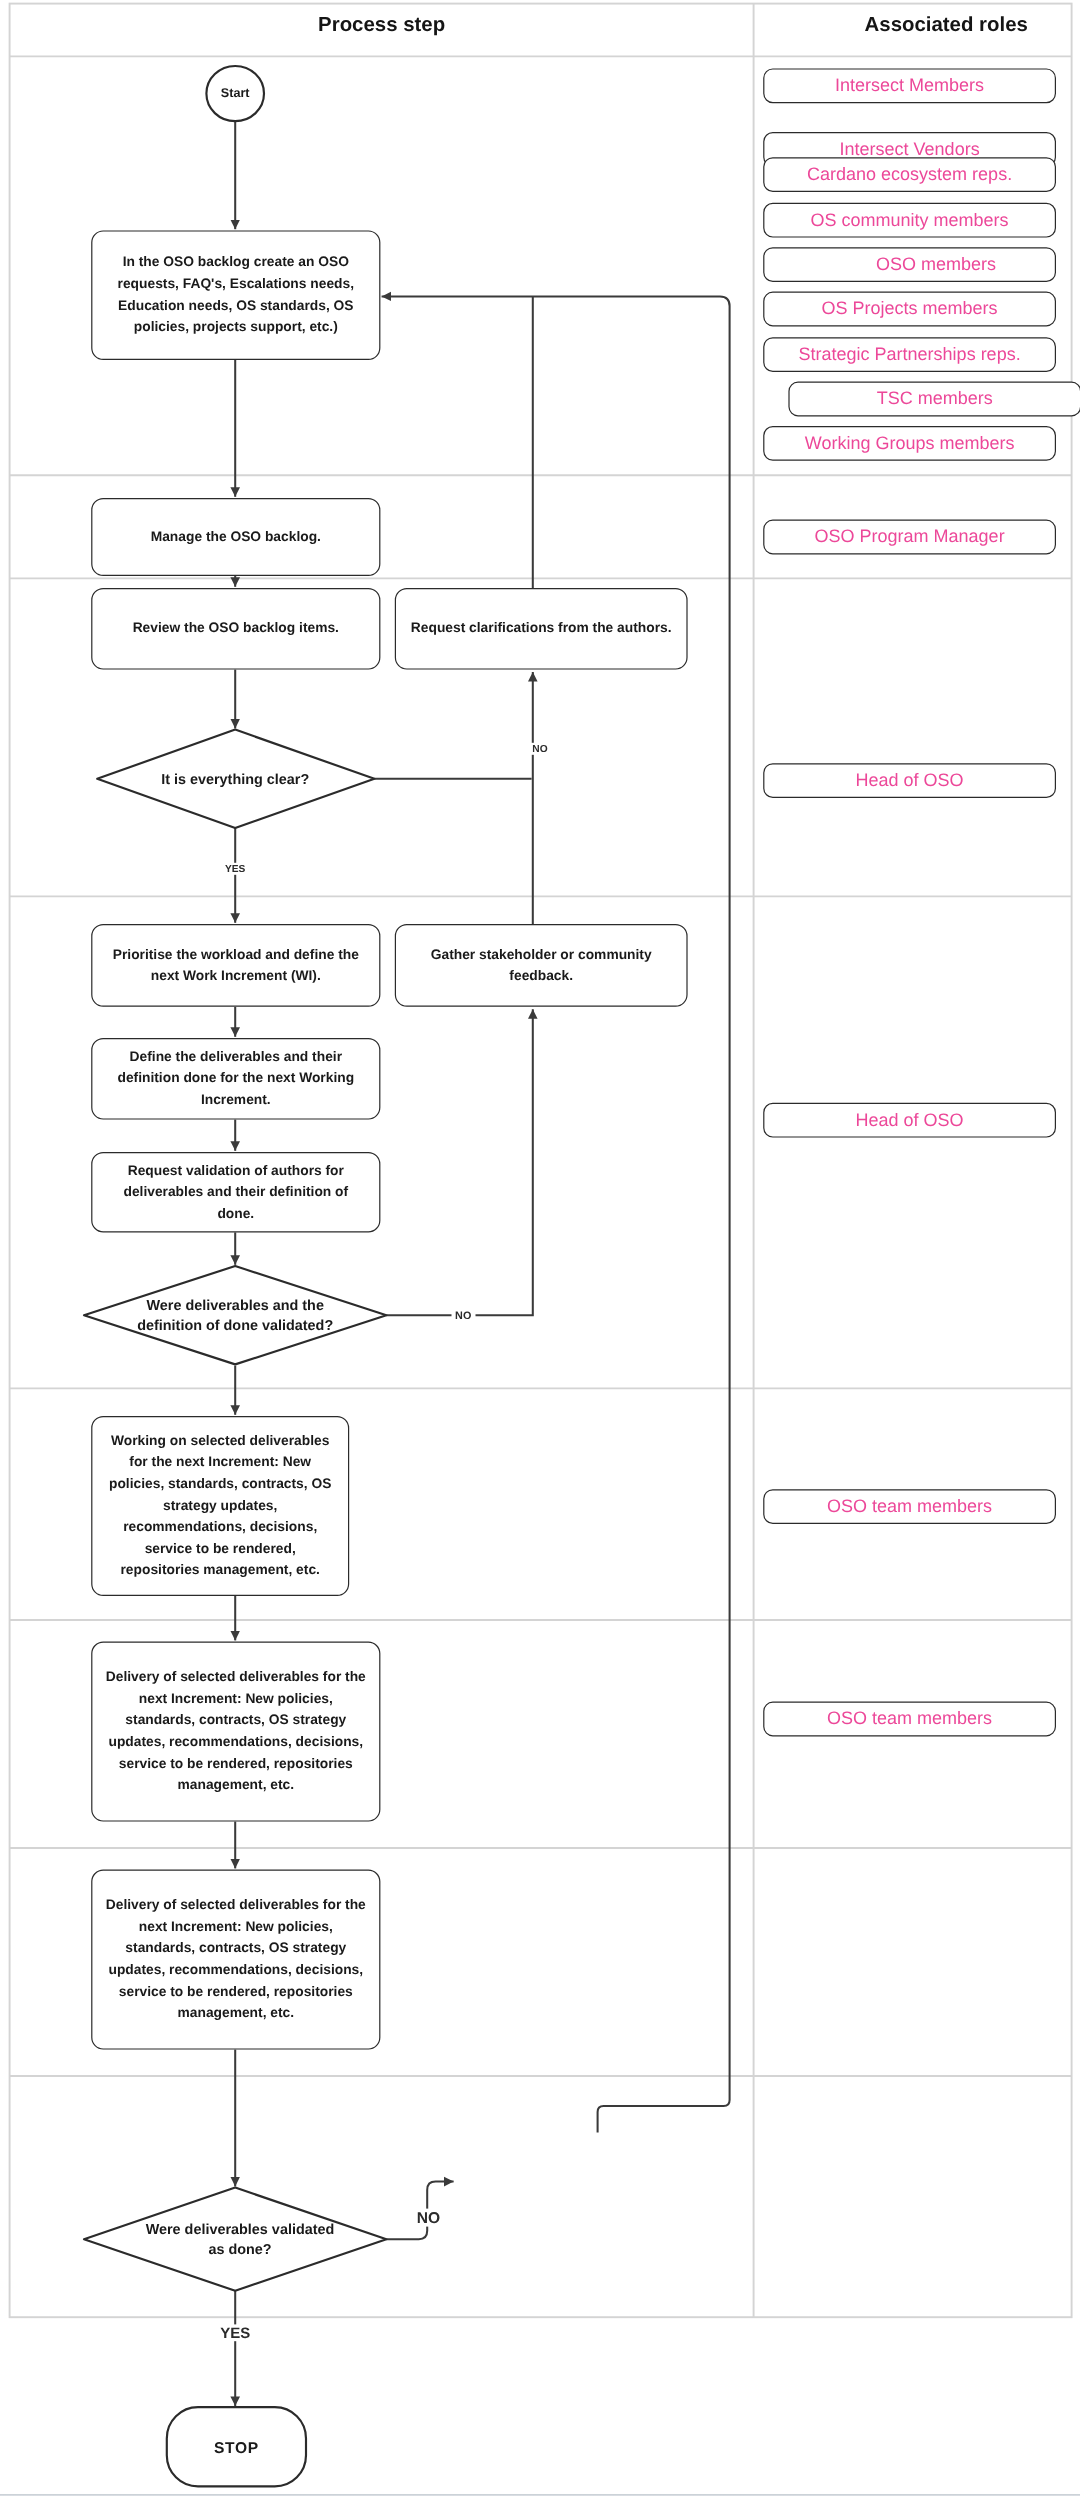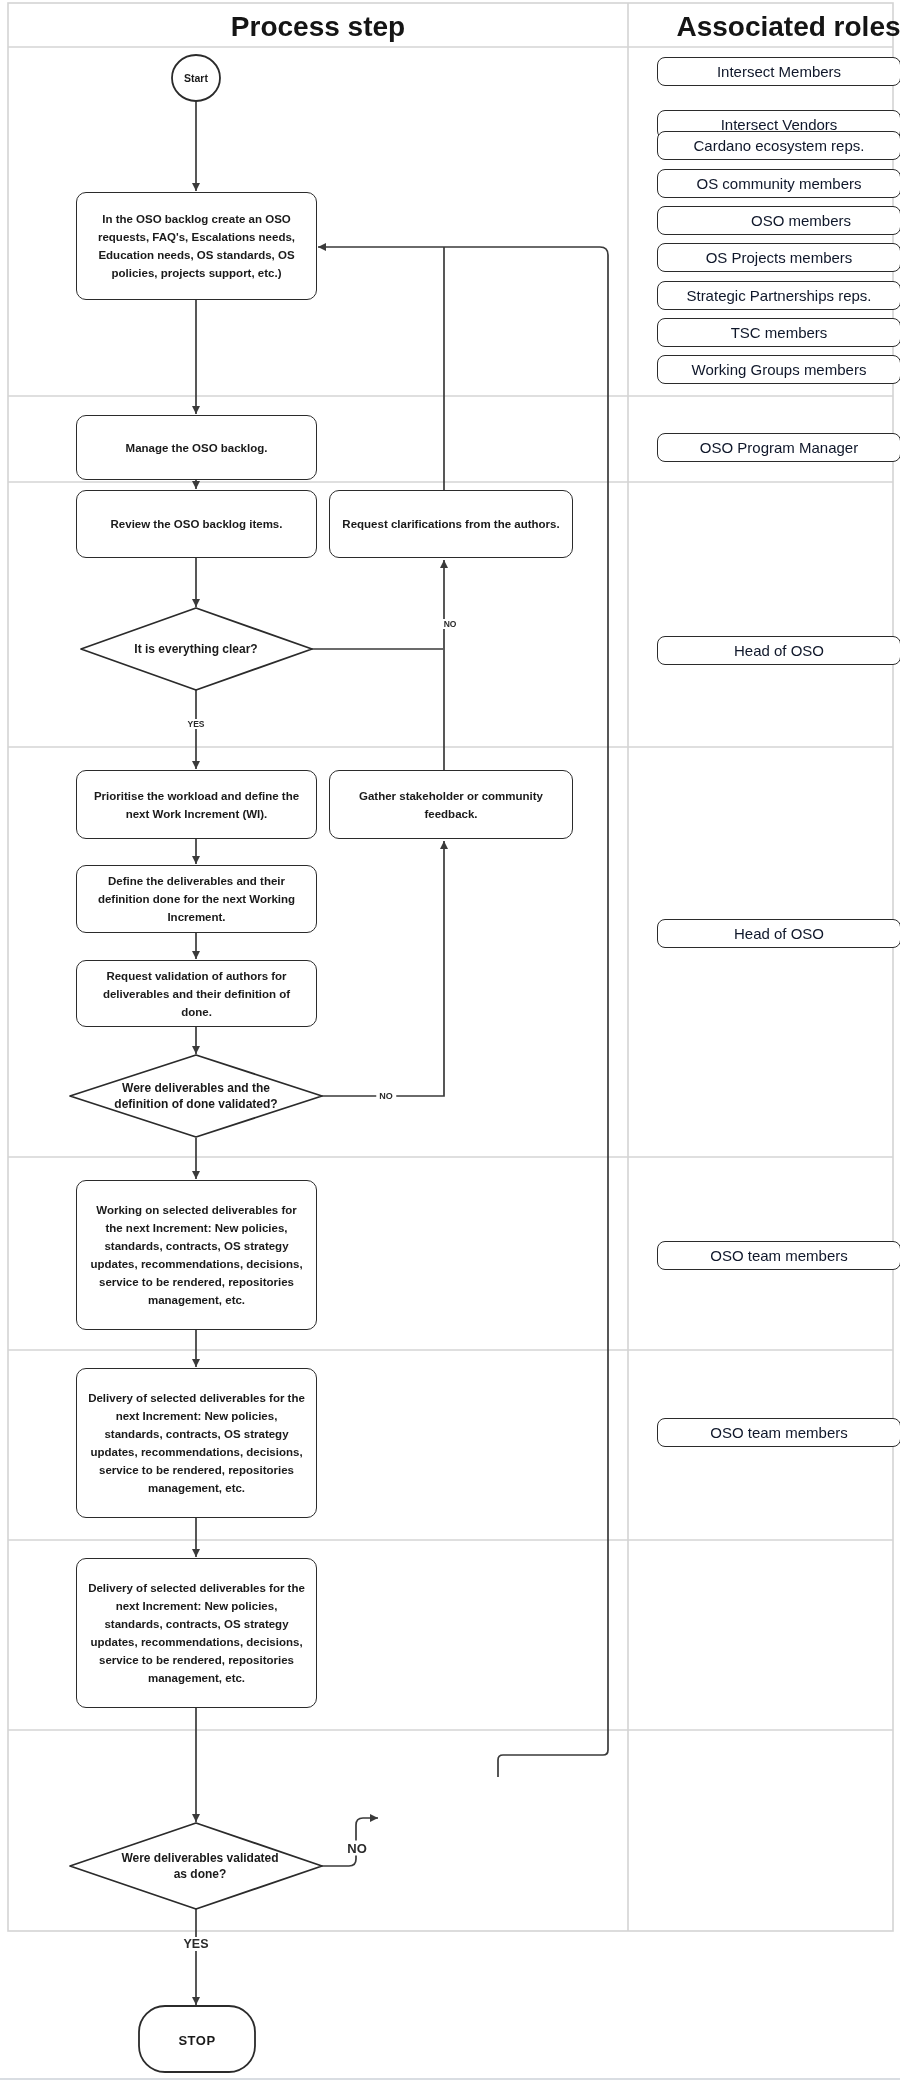--- a/index.html
+++ b/index.html
@@ -4,33 +4,33 @@
 <style>
   html,body{margin:0;padding:0;background:#ffffff;}
   .canvas{
     position:relative;width:900px;height:2083px;background:#ffffff;
     font-family:"Liberation Sans", sans-serif;color:#1a1a1a;overflow:hidden;
   }
   svg.overlay{position:absolute;left:0;top:0;z-index:1;}
   .grid{stroke:#d4d4d4;stroke-width:1.6;fill:none;}
   .c{stroke:#3a3a3a;stroke-width:1.7;fill:none;}
   .shape{stroke:#2b2b2b;stroke-width:1.8;fill:#ffffff;stroke-linejoin:round;}
-  .hdr{position:absolute;z-index:2;text-align:center;font-weight:bold;font-size:28px;color:#151515;}
+  .hdr{position:absolute;z-index:2;text-align:center;font-weight:bold;font-size:17px;color:#151515;}
   .pbox{
     position:absolute;z-index:2;box-sizing:border-box;background:#fff;
     border:1.7px solid #2b2b2b;border-radius:10px;
     display:flex;align-items:center;justify-content:center;text-align:center;
     font-weight:bold;font-size:11.5px;line-height:18px;padding:4px 11px;color:#1a1a1a;
   }
   .rbox{
     position:absolute;z-index:2;box-sizing:border-box;background:#fff;
-    left:657px;width:244px;height:29px;
+    left:636px;width:244px;height:29px;
     border:1.7px solid #2b2b2b;border-radius:8px;
     display:flex;align-items:center;justify-content:center;text-align:center;
-    font-size:15px;color:#0f172a;
+    font-size:15px;color:#ec4899;
   }
   .dtext{
     position:absolute;z-index:2;display:flex;align-items:center;justify-content:center;
     text-align:center;font-weight:bold;font-size:12px;line-height:16px;color:#1a1a1a;
   }
   .lbl{
     position:absolute;z-index:3;transform:translate(-50%,-50%);
     background:#fff;padding:0 3px;font-weight:bold;color:#2b2b2b;white-space:nowrap;
   }
   .lbl.small{font-size:8.5px;}
@@ -110,42 +110,42 @@
   <div class="terminator-label" style="left:197px;top:2040px;font-size:13px;letter-spacing:0.5px;">STOP</div>
 
   <div class="pbox" style="left:76px;top:192px;width:241px;height:108px;">In the OSO backlog create an OSO requests, FAQ's, Escalations needs, Education needs, OS standards, OS policies, projects support, etc.)</div>
   <div class="pbox" style="left:76px;top:415px;width:241px;height:65px;">Manage the OSO backlog.</div>
   <div class="pbox" style="left:76px;top:490px;width:241px;height:68px;">Review the OSO backlog items.</div>
   <div class="pbox" style="left:329px;top:490px;width:244px;height:68px;">Request clarifications from the authors.</div>
   <div class="pbox" style="left:76px;top:770px;width:241px;height:69px;">Prioritise the workload and define the next Work Increment (WI).</div>
   <div class="pbox" style="left:329px;top:770px;width:244px;height:69px;">Gather stakeholder or community feedback.</div>
   <div class="pbox" style="left:76px;top:865px;width:241px;height:68px;">Define the deliverables and their definition done for the next Working Increment.</div>
   <div class="pbox" style="left:76px;top:960px;width:241px;height:67px;">Request validation of authors for deliverables and their definition of done.</div>
-  <div class="pbox" style="left:76px;top:1180px;width:241px;height:150px;">Working on selected deliverables for the next Increment: New policies, standards, contracts, OS strategy updates, recommendations, decisions, service to be rendered, repositories management, etc.</div>
+  <div class="pbox" style="left:76px;top:1180px;width:215px;height:150px;">Working on selected deliverables for the next Increment: New policies, standards, contracts, OS strategy updates, recommendations, decisions, service to be rendered, repositories management, etc.</div>
   <div class="pbox" style="left:76px;top:1368px;width:241px;height:150px;">Delivery of selected deliverables for the next Increment: New policies, standards, contracts, OS strategy updates, recommendations, decisions, service to be rendered, repositories management, etc.</div>
   <div class="pbox" style="left:76px;top:1558px;width:241px;height:150px;">Delivery of selected deliverables for the next Increment: New policies, standards, contracts, OS strategy updates, recommendations, decisions, service to be rendered, repositories management, etc.</div>
 
   <div class="dtext" style="left:126px;top:627px;width:140px;height:44px;">It is everything clear?</div>
   <div class="dtext" style="left:111px;top:1068px;width:170px;height:56px;">Were deliverables and the definition of done validated?</div>
   <div class="dtext" style="left:115px;top:1848px;width:170px;height:36px;">Were deliverables validated as done?</div>
 
   <div class="lbl small" style="left:196px;top:724px;">YES</div>
   <div class="lbl small" style="left:450px;top:624px;">NO</div>
   <div class="lbl mid" style="left:386px;top:1096px;">NO</div>
   <div class="lbl big" style="left:357px;top:1848px;">NO</div>
   <div class="lbl big" style="left:196px;top:1944px;font-size:12.5px;">YES</div>
 
   <div class="rbox" style="top:57px;">Intersect Members</div>
   <div class="rbox" style="top:94px;margin-top:16px;">Intersect Vendors</div>
   <div class="rbox" style="top:131px;">Cardano ecosystem reps.</div>
   <div class="rbox" style="top:169px;">OS community members</div>
   <div class="rbox" style="top:206px;padding-left:44px;">OSO members</div>
   <div class="rbox" style="top:243px;">OS Projects members</div>
   <div class="rbox" style="top:281px;">Strategic Partnerships reps.</div>
-  <div class="rbox" style="top:318px;">TSC members</div>
+  <div class="rbox" style="top:318px;margin-left:21px;">TSC members</div>
   <div class="rbox" style="top:355px;">Working Groups members</div>
 
   <div class="rbox" style="top:433px;">OSO Program Manager</div>
   <div class="rbox" style="top:636px;">Head of OSO</div>
   <div class="rbox" style="top:919px;">Head of OSO</div>
   <div class="rbox" style="top:1241px;">OSO team members</div>
   <div class="rbox" style="top:1418px;">OSO team members</div>
 
 </div>
 

